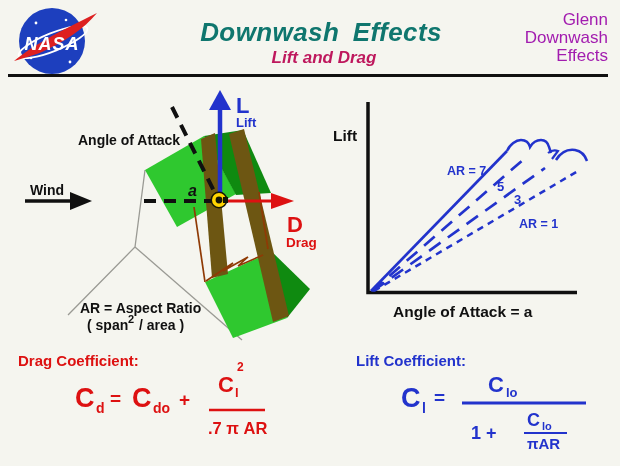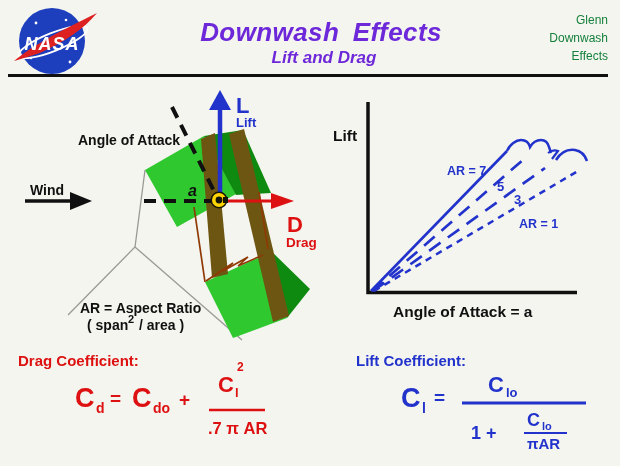--- a/index.html
+++ b/index.html
@@ -4,28 +4,28 @@
 <style>
   html,body{margin:0;padding:0;background:#e8e8e2;}
   #stage{
     position:relative;width:620px;height:466px;background:#f5f5ef;
     font-family:"Liberation Sans",sans-serif;color:#111;overflow:hidden;
   }
   .abs{position:absolute;}
   #page-title{
     left:321px;top:17px;transform:translateX(-50%);
     font-size:26px;font-weight:bold;font-style:italic;
-    letter-spacing:0.4px;word-spacing:6px;white-space:nowrap;color:#6d28d9;
+    letter-spacing:0.4px;word-spacing:6px;white-space:nowrap;color:#0f766e;
   }
   #page-subtitle{
     left:324px;top:48px;transform:translateX(-50%);
-    font-size:17px;font-weight:600;font-style:italic;white-space:nowrap;color:#6d28d9;
+    font-size:17px;font-weight:600;font-style:italic;white-space:nowrap;color:#be185d;
   }
   #org-block{
-    right:12px;top:11px;text-align:right;font-size:12px;line-height:18px;color:#15803d;margin-left:26px;
+    right:12px;top:11px;text-align:right;font-size:17px;line-height:18px;color:#a21caf;margin-left:26px;
   }
   #header-rule{left:8px;top:74px;width:600px;height:3px;background:#101010;}
   #diagram-svg{left:0;top:0;}
   svg text{font-family:"Liberation Sans",sans-serif;}
 </style>
 </head>
 <body>
 
 <div id="stage">
 

